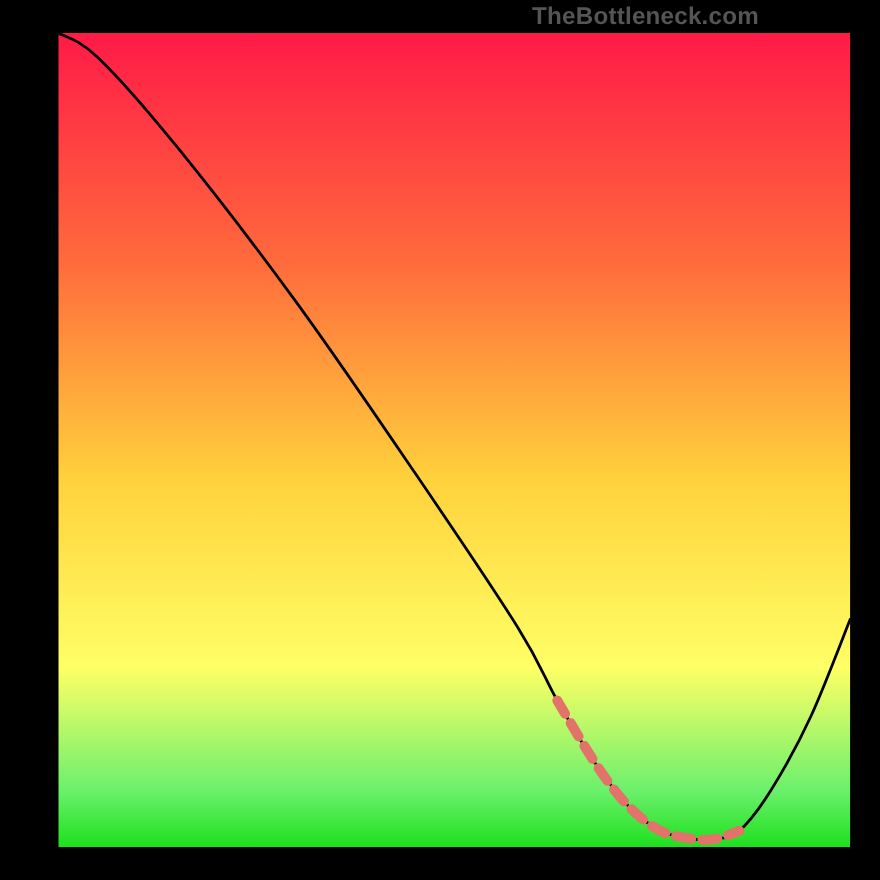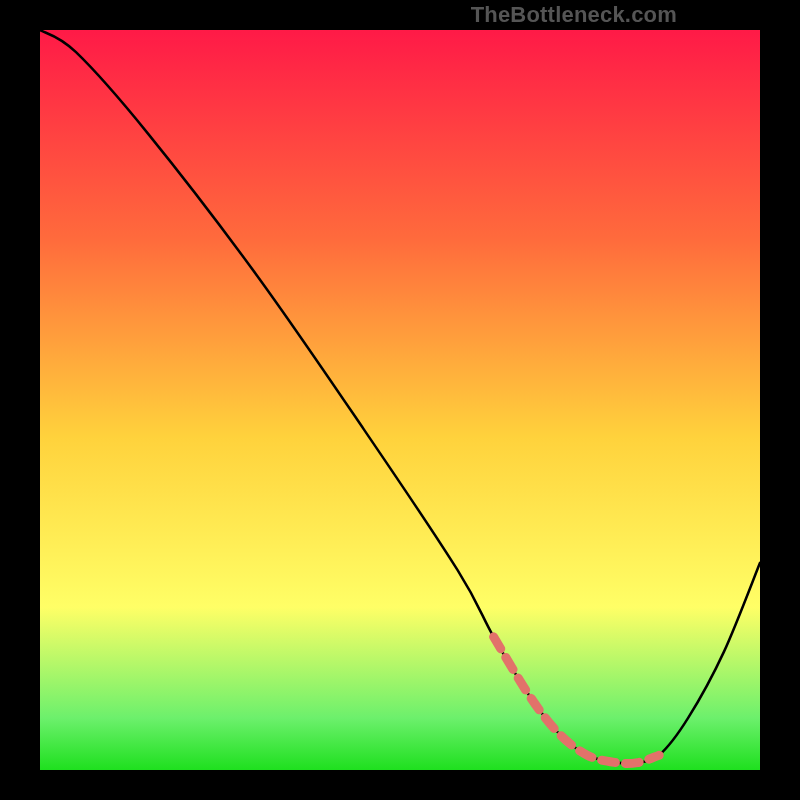--- a/index.html
+++ b/index.html
@@ -6,21 +6,21 @@
     margin: 0;
     padding: 0;
     background: #000;
     width: 800px;
     height: 800px;
     overflow: hidden;
     font-family: Arial, Helvetica, sans-serif;
   }
   .frame {
     position: absolute;
-    left: 0;
+    left: 13px;
     top: 0;
     width: 685px;
     height: 800px;
     background: #000;
   }
   .watermark {
     position: absolute;
     top: 2px;
     right: 8px;
     color: #555;

